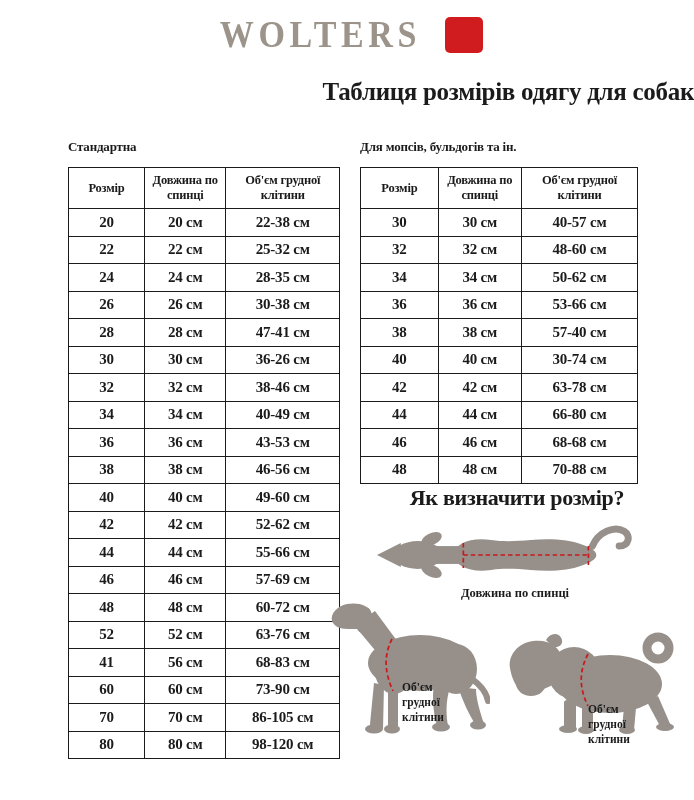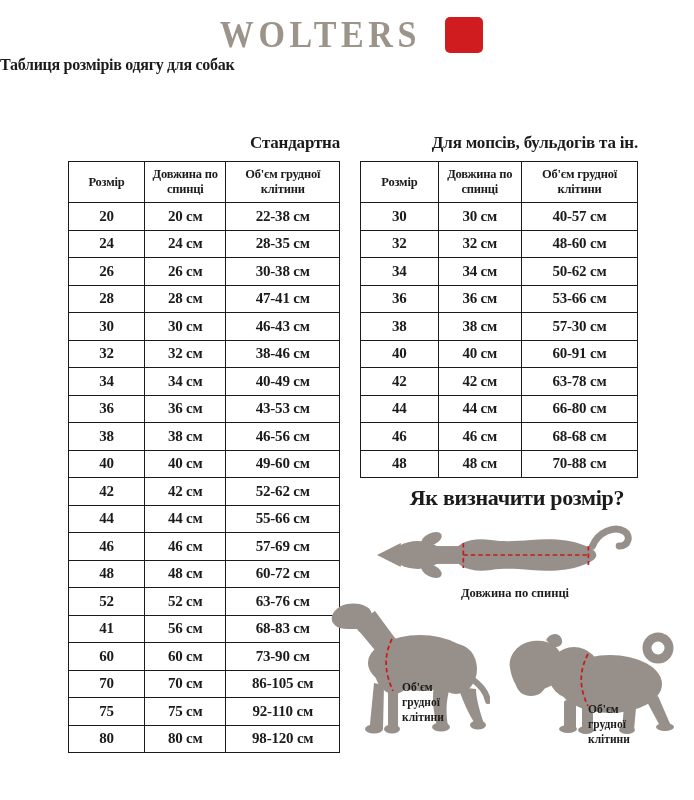--- a/index.html
+++ b/index.html
@@ -8,28 +8,28 @@
     font-family:Liberation Serif, serif;color:#1b1b1b;padding-left:20px;
   }
   
   .logo-row{position:absolute;top:16px;left:0;width:694px;display:flex;align-items:center;justify-content:center;gap:16px;}
   .logo-text{
     font-size:37px;font-weight:700;letter-spacing:5px;color:#9c948b;
     transform:scaleX(.92);transform-origin:center;line-height:1;
   }
   .logo-mark{width:38px;height:36px;background:#d11c1f;border-radius:5px;}
   .page-title{
-    position:absolute;top:56px;left:0;width:694px;text-align:left;
-    font-size:16px;font-weight:700;letter-spacing:-0.3px;
+    position:absolute;top:78px;left:0;width:694px;text-align:right;
+    font-size:25px;font-weight:700;letter-spacing:-0.3px;
   }
   
   .table-block{position:absolute;top:127px;}
   .table-block.left{left:68px;width:272px;}
   .table-block.right{left:360px;width:278px;}
-  .table-title{margin:6px 0 6px 0;height:22px;text-align:right;font-size:17px;font-weight:700;letter-spacing:-0.2px;}
+  .table-title{margin:12px 0 6px 0;height:22px;text-align:left;font-size:13px;font-weight:700;letter-spacing:-0.2px;}
   table.size-table{border-collapse:collapse;table-layout:fixed;width:100%;}
   table.size-table th,table.size-table td{
     border:1.5px solid #1b1b1b;text-align:center;vertical-align:middle;padding:0;
     font-weight:700;letter-spacing:-0.2px;
   }
   table.size-table th{font-size:12.5px;line-height:1.18;height:40px;}
   table.size-table td{font-size:15px;height:26px;}
   table.size-table thead tr{height:40px;}
   table.size-table tbody tr{height:27.5px;}
   table.size-table th:nth-child(1),table.size-table td:nth-child(1){width:28%;}
@@ -79,38 +79,43 @@
             <th>Об'єм грудної клітини</th>
           </tr>
         </thead>
       <tbody>
           <tr>
             <td>20</td>
             <td>20 см</td>
             <td>22-38 см</td>
           </tr>
           <tr>
+            <td>22</td>
+            <td>22 см</td>
+            <td>25-32 см</td>
+          </tr>
+          <tr>
             <td>24</td>
             <td>24 см</td>
             <td>28-35 см</td>
           </tr>
           <tr>
             <td>26</td>
             <td>26 см</td>
             <td>30-38 см</td>
           </tr>
           <tr>
             <td>28</td>
             <td>28 см</td>
             <td>47-41 см</td>
           </tr>
           <tr>
             <td>30</td>
             <td>30 см</td>
-            <td>46-43 см</td>
+            <td>36-26 см</td>
           </tr>
           <tr>
             <td>32</td>
             <td>32 см</td>
             <td>38-46 см</td>
           </tr>
           <tr>
             <td>34</td>
             <td>34 см</td>
             <td>40-49 см</td>
@@ -162,25 +167,20 @@
           </tr>
           <tr>
             <td>60</td>
             <td>60 см</td>
             <td>73-90 см</td>
           </tr>
           <tr>
             <td>70</td>
             <td>70 см</td>
             <td>86-105 см</td>
-          </tr>
-          <tr>
-            <td>75</td>
-            <td>75 см</td>
-            <td>92-110 см</td>
           </tr>
           <tr>
             <td>80</td>
             <td>80 см</td>
             <td>98-120 см</td>
           </tr>
         </tbody>
     </table>
   </div>
 
@@ -211,26 +211,26 @@
             <td>50-62 см</td>
           </tr>
           <tr>
             <td>36</td>
             <td>36 см</td>
             <td>53-66 см</td>
           </tr>
           <tr>
             <td>38</td>
             <td>38 см</td>
-            <td>57-30 см</td>
+            <td>57-40 см</td>
           </tr>
           <tr>
             <td>40</td>
             <td>40 см</td>
-            <td>60-91 см</td>
+            <td>30-74 см</td>
           </tr>
           <tr>
             <td>42</td>
             <td>42 см</td>
             <td>63-78 см</td>
           </tr>
           <tr>
             <td>44</td>
             <td>44 см</td>
             <td>66-80 см</td>

